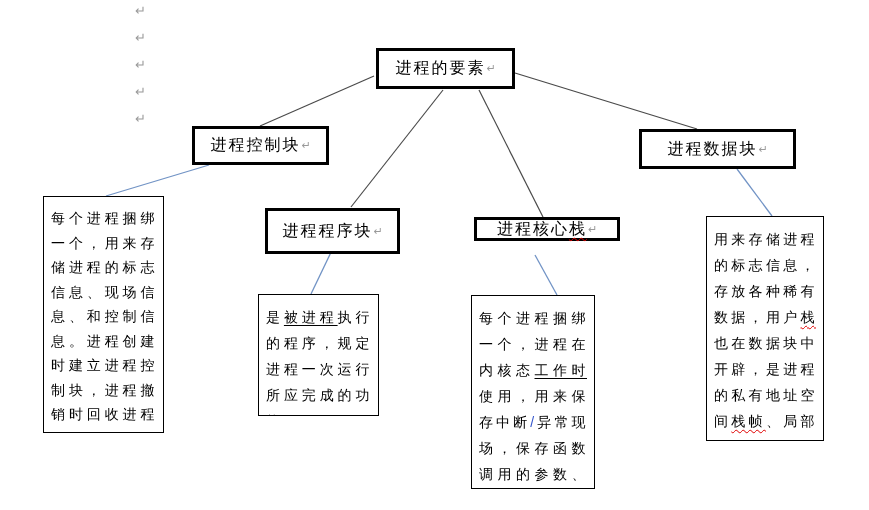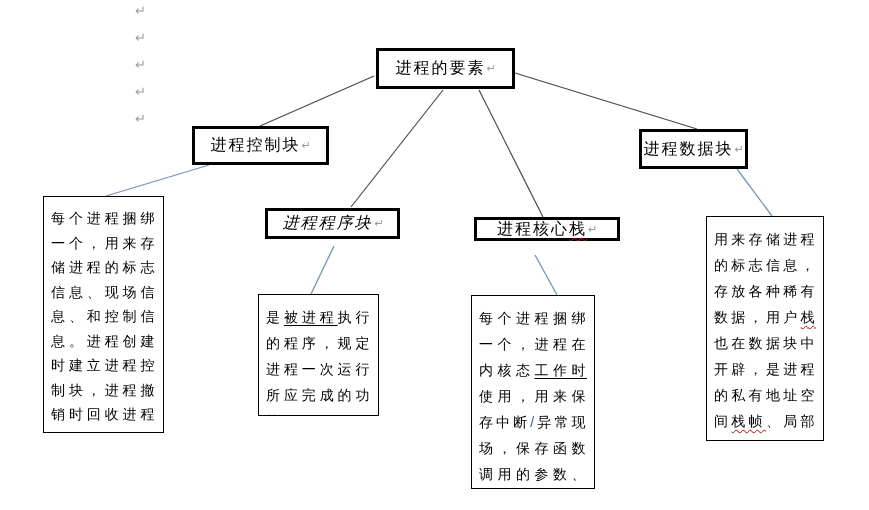--- a/index.html
+++ b/index.html
@@ -101,31 +101,31 @@
   <div class="titlebox" style="left:376px; top:48px; width:139px; height:41px;">
     <span>进程的要素</span>
       <span class="ret">↵</span>
   </div>
 
   <div class="titlebox" style="left:164px; top:126px; width:137px; height:39px;margin-left:28px;">
     <span>进程控制块</span>
       <span class="ret">↵</span>
   </div>
 
-  <div class="titlebox" style="left:265px; top:208px; width:135px; height:31px;font-style:italic;">
+  <div class="titlebox" style="left:265px; top:208px; width:135px; height:46px;">
     <span>进程程序块</span>
       <span class="ret">↵</span>
   </div>
 
   <div class="titlebox" style="left:474px; top:217px; width:146px; height:24px;">
     <span><span>进程核心</span><span class="sp-red">栈</span></span>
       <span class="ret">↵</span>
   </div>
 
-  <div class="titlebox" style="left:639px; top:129px; width:109px; height:40px;">
+  <div class="titlebox" style="left:639px; top:129px; width:157px; height:40px;">
     <span>进程数据块</span>
       <span class="ret">↵</span>
   </div>
 
   <div class="descbox" style="left:43px; top:196px; width:121px; height:237px; line-height:24.5px;">
     <span>每个进程捆绑一个，用来存储进程的标志信息、现场信息、和控制信息。进程创建时建立进程控制块，进程撤销时回收进程控制块，它与进程一一对应.</span>
   </div>
 
   <div class="descbox" style="left:258px; top:294px; width:121px; height:122px; line-height:26px;">
     <span><span>是</span><span class="sp-green">被进程</span><span>执行的程序，规定进程一次运行所应完成的功能。</span></span>

